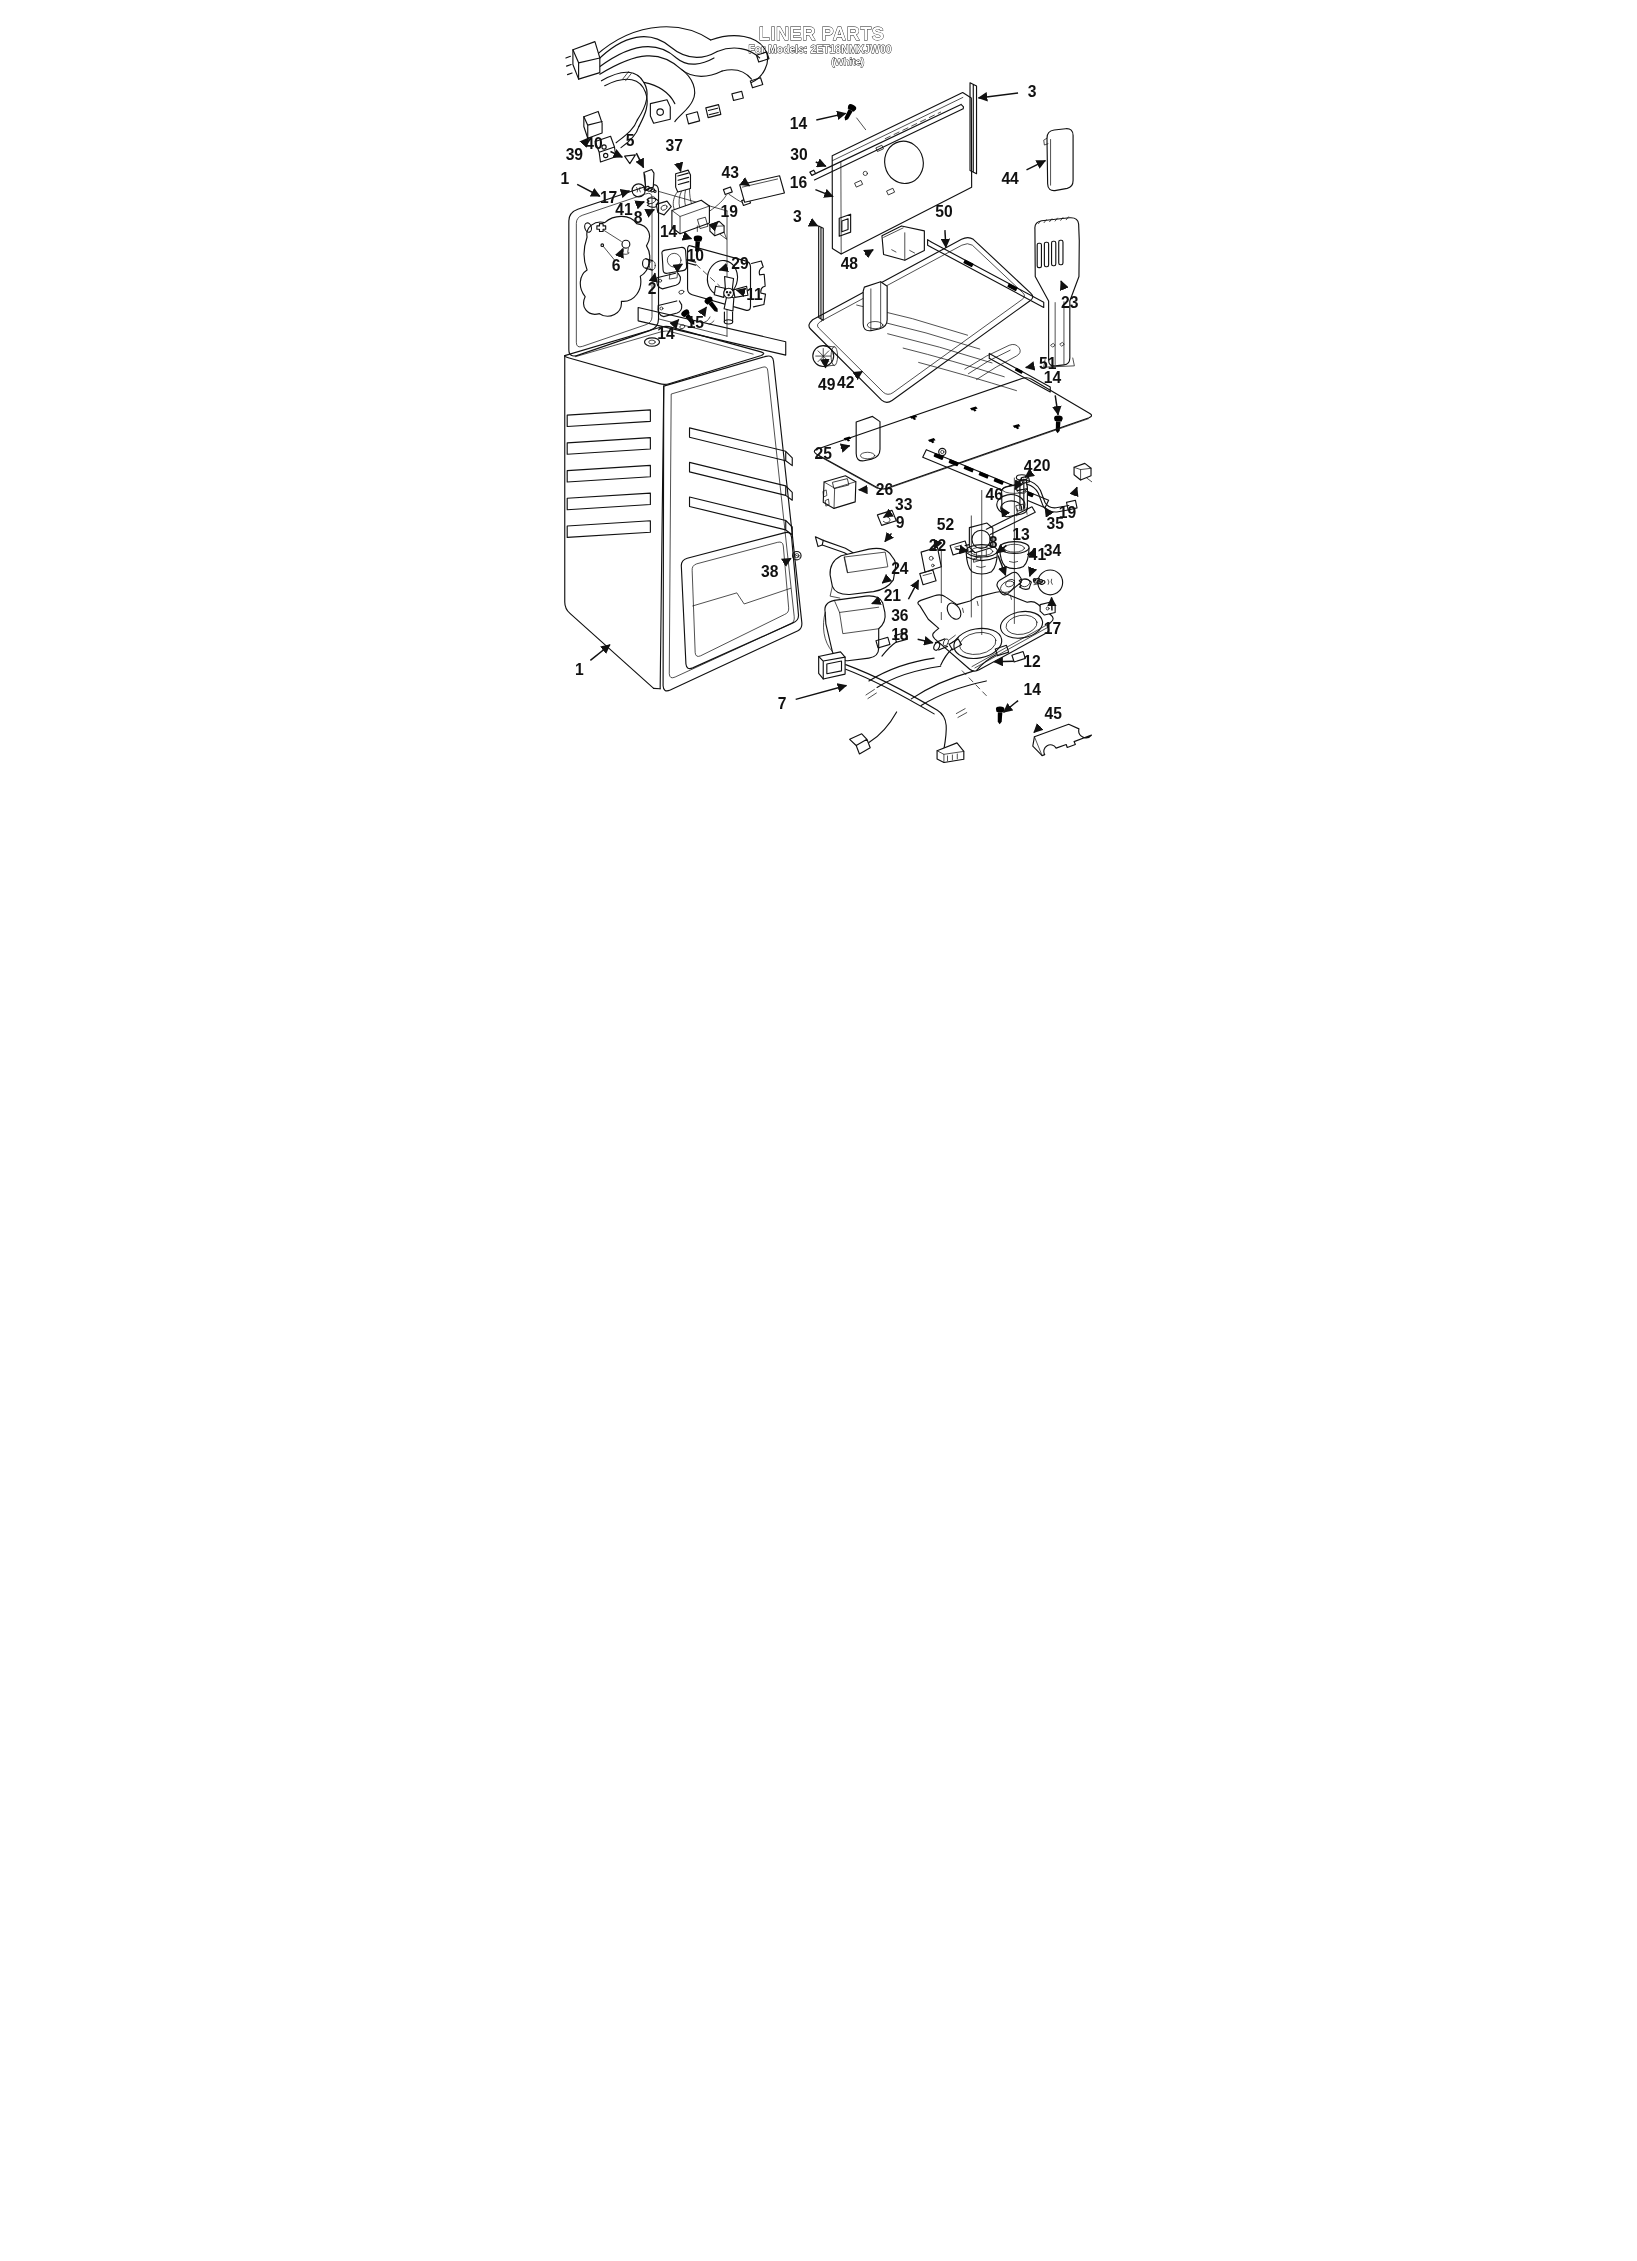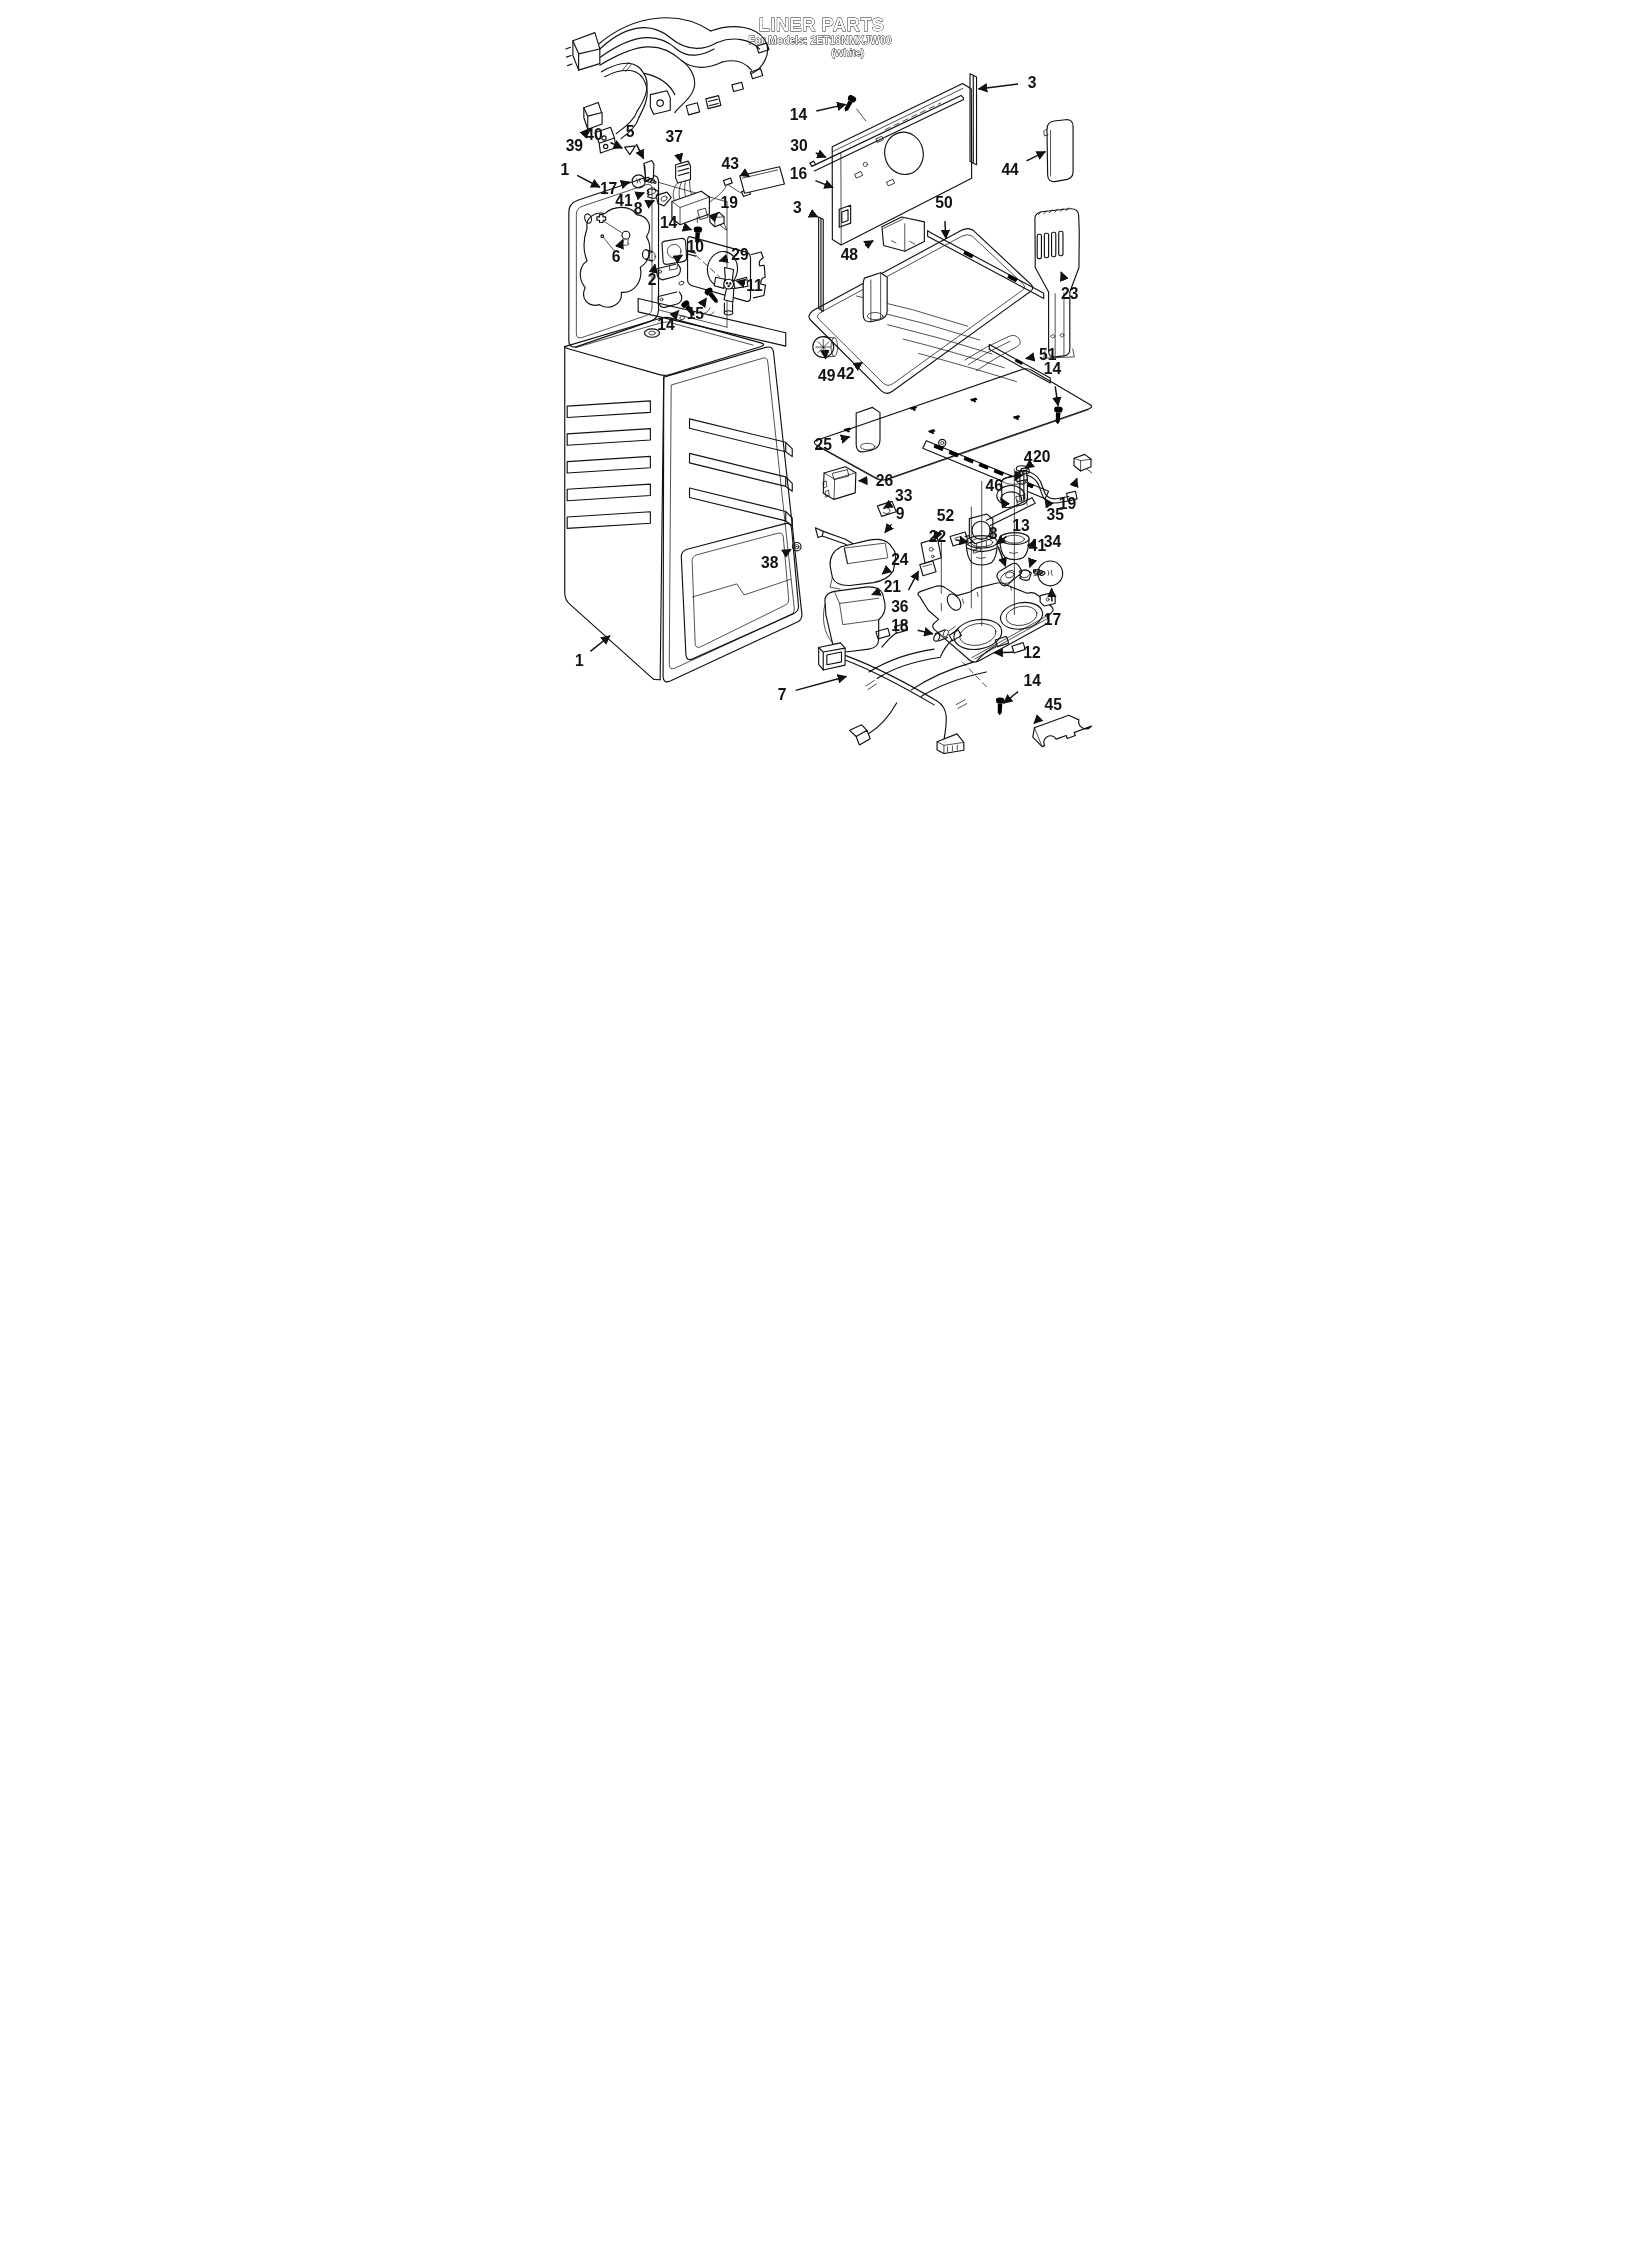--- a/index.html
+++ b/index.html
@@ -1,16 +1,16 @@
 <!DOCTYPE html>
 <html style="font-size:7.8px"><head>
 <meta charset="utf-8">
 <style>
   html,body{margin:0;padding:0;background:#ffffff;}
-  .page{width:546px;height:754px;margin:0 auto;background:#fff;position:relative;overflow:hidden;}
+  .page{width:546px;height:754px;margin:9px auto;background:#fff;position:relative;overflow:hidden;}
   svg{display:block;width:100%;height:100%;}
   .ink path,.ink line,.ink rect,.ink circle,.ink ellipse,.ink polyline,.ink polygon{
     stroke:#111;stroke-width:7;fill:none;stroke-linecap:round;stroke-linejoin:round;}
   .ink .thin{stroke-width:4.5;}
   .ink .dash{stroke-dasharray:34 26;}
   .ink .fillw{fill:#fff;}
   .num{font:700 96px "Liberation Sans","DejaVu Sans",sans-serif;fill:#111;stroke:none;}
   .t-main{font:700 112px "Liberation Sans","DejaVu Sans",sans-serif;letter-spacing:3px;}
   .t-sub{font:700 64px "Liberation Sans","DejaVu Sans",sans-serif;}
   .t-fin{font:700 60px "Liberation Sans","DejaVu Sans",sans-serif;}

